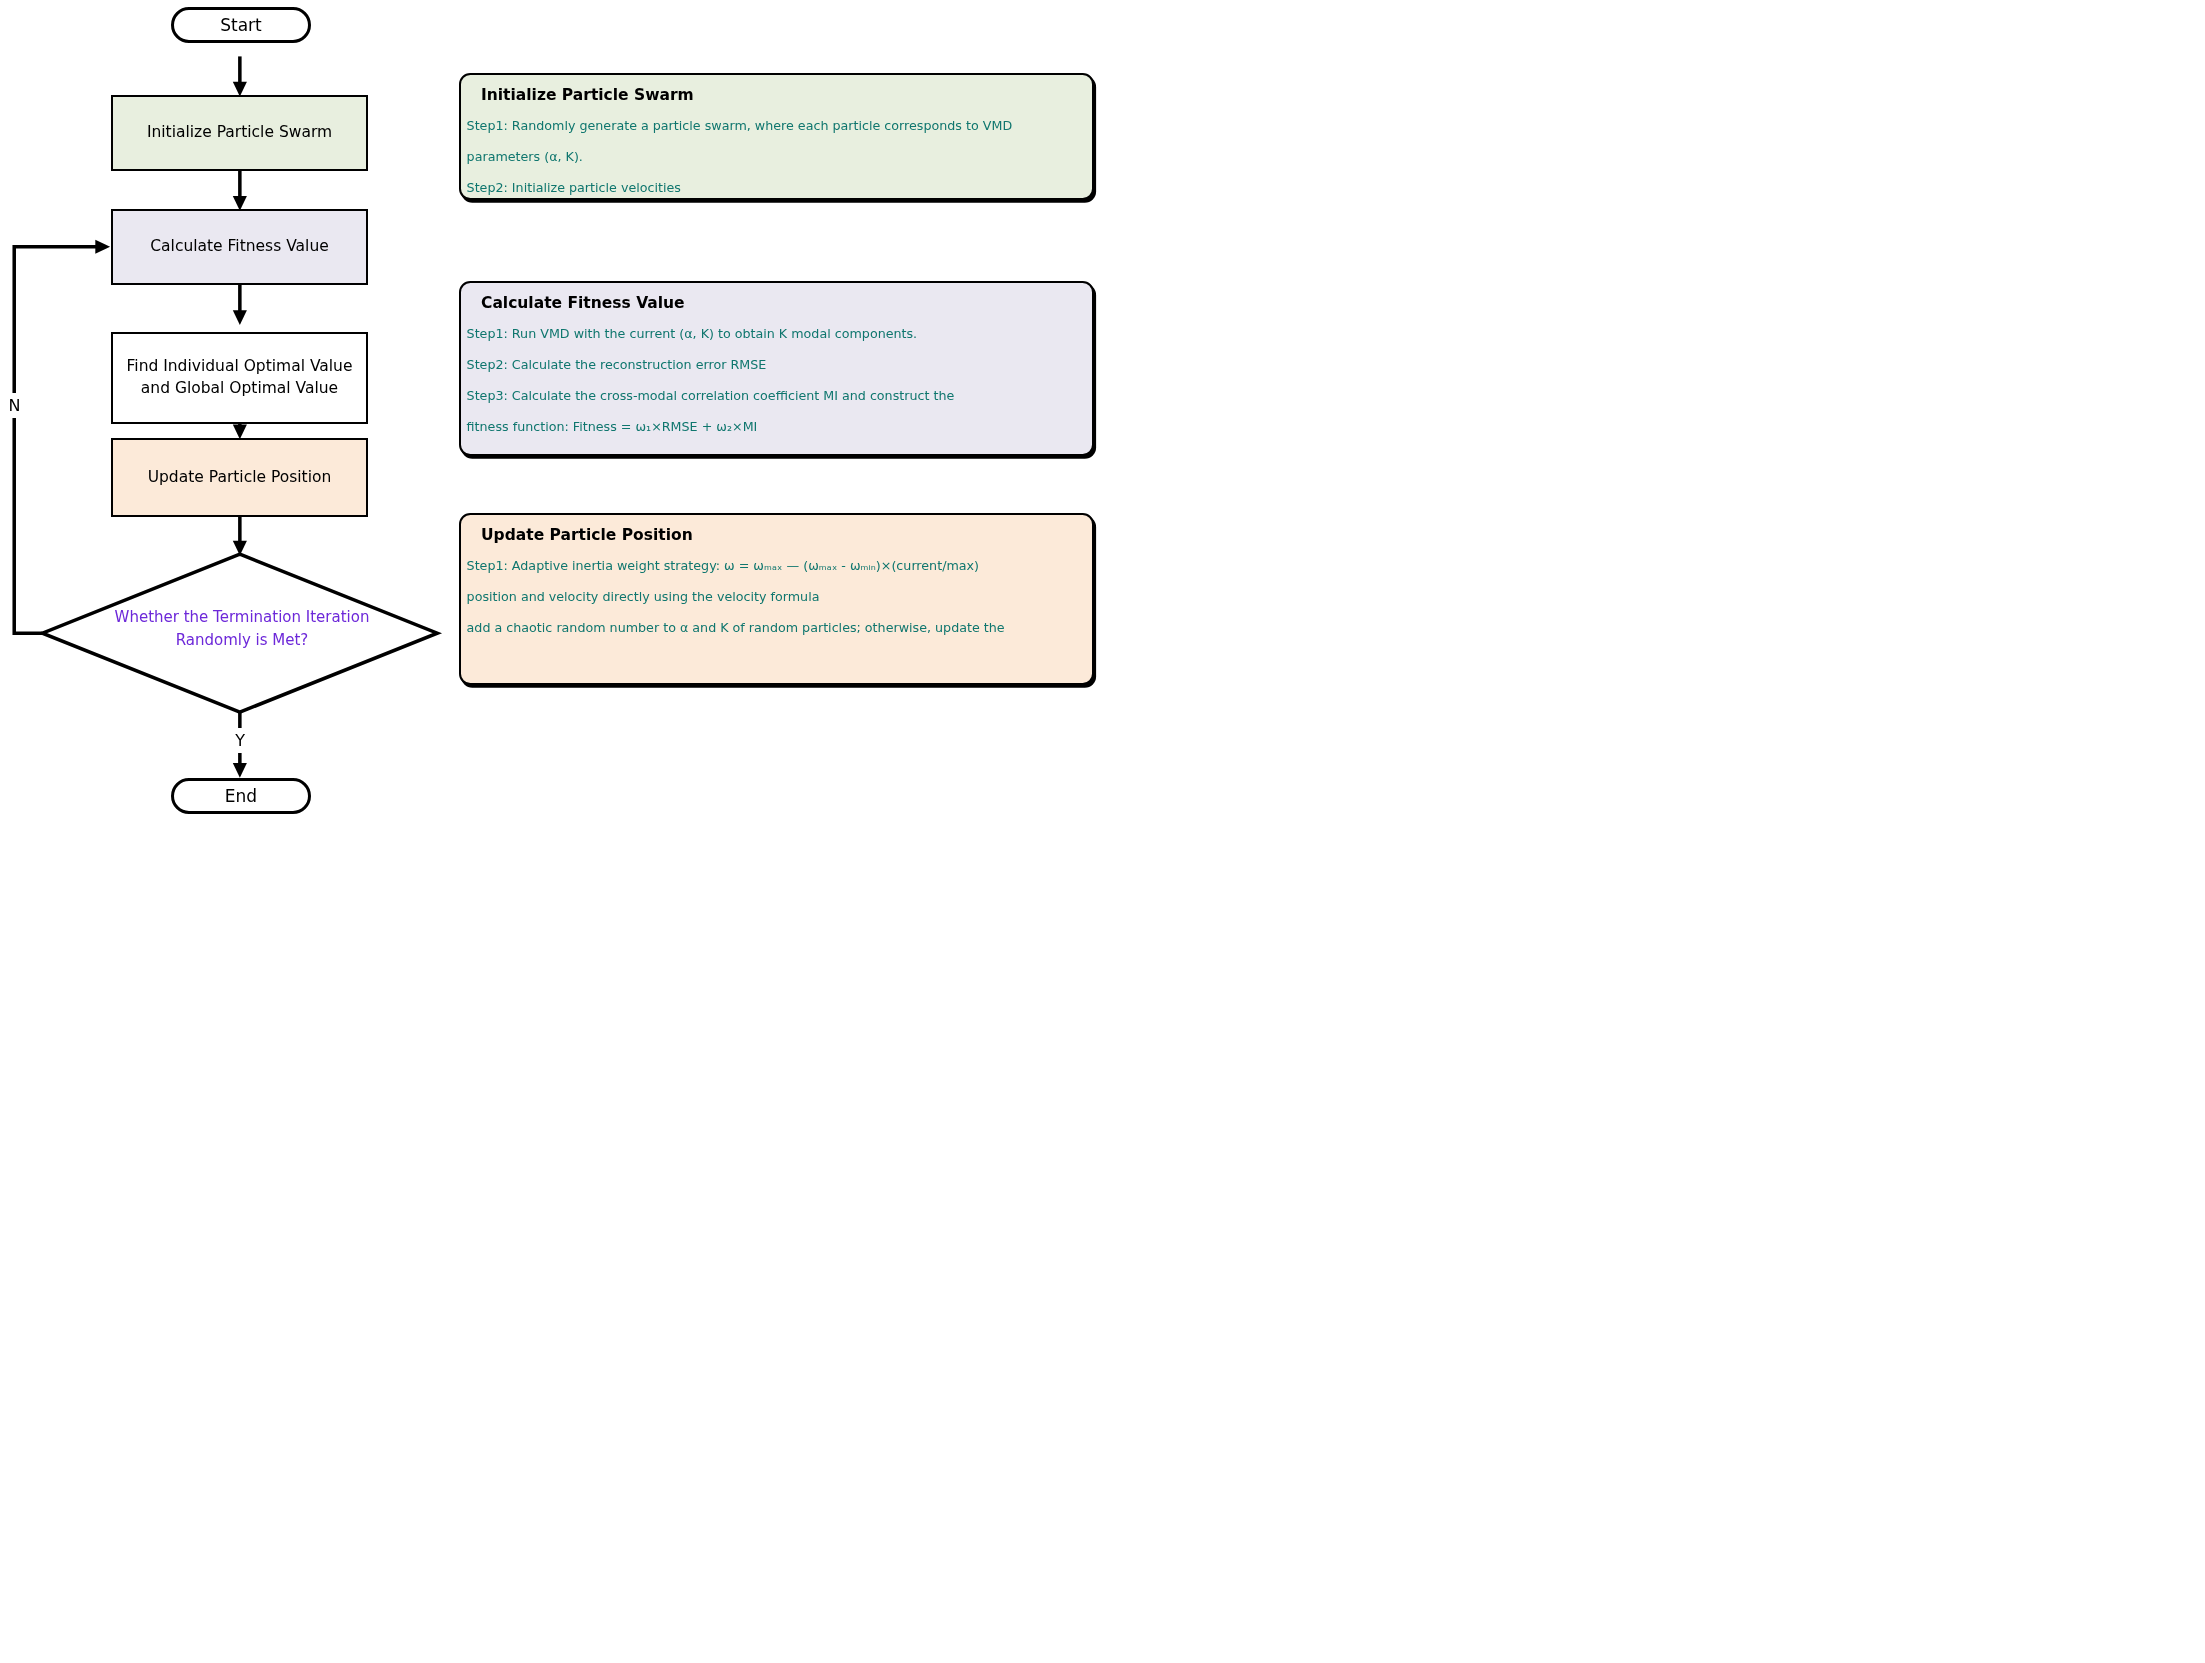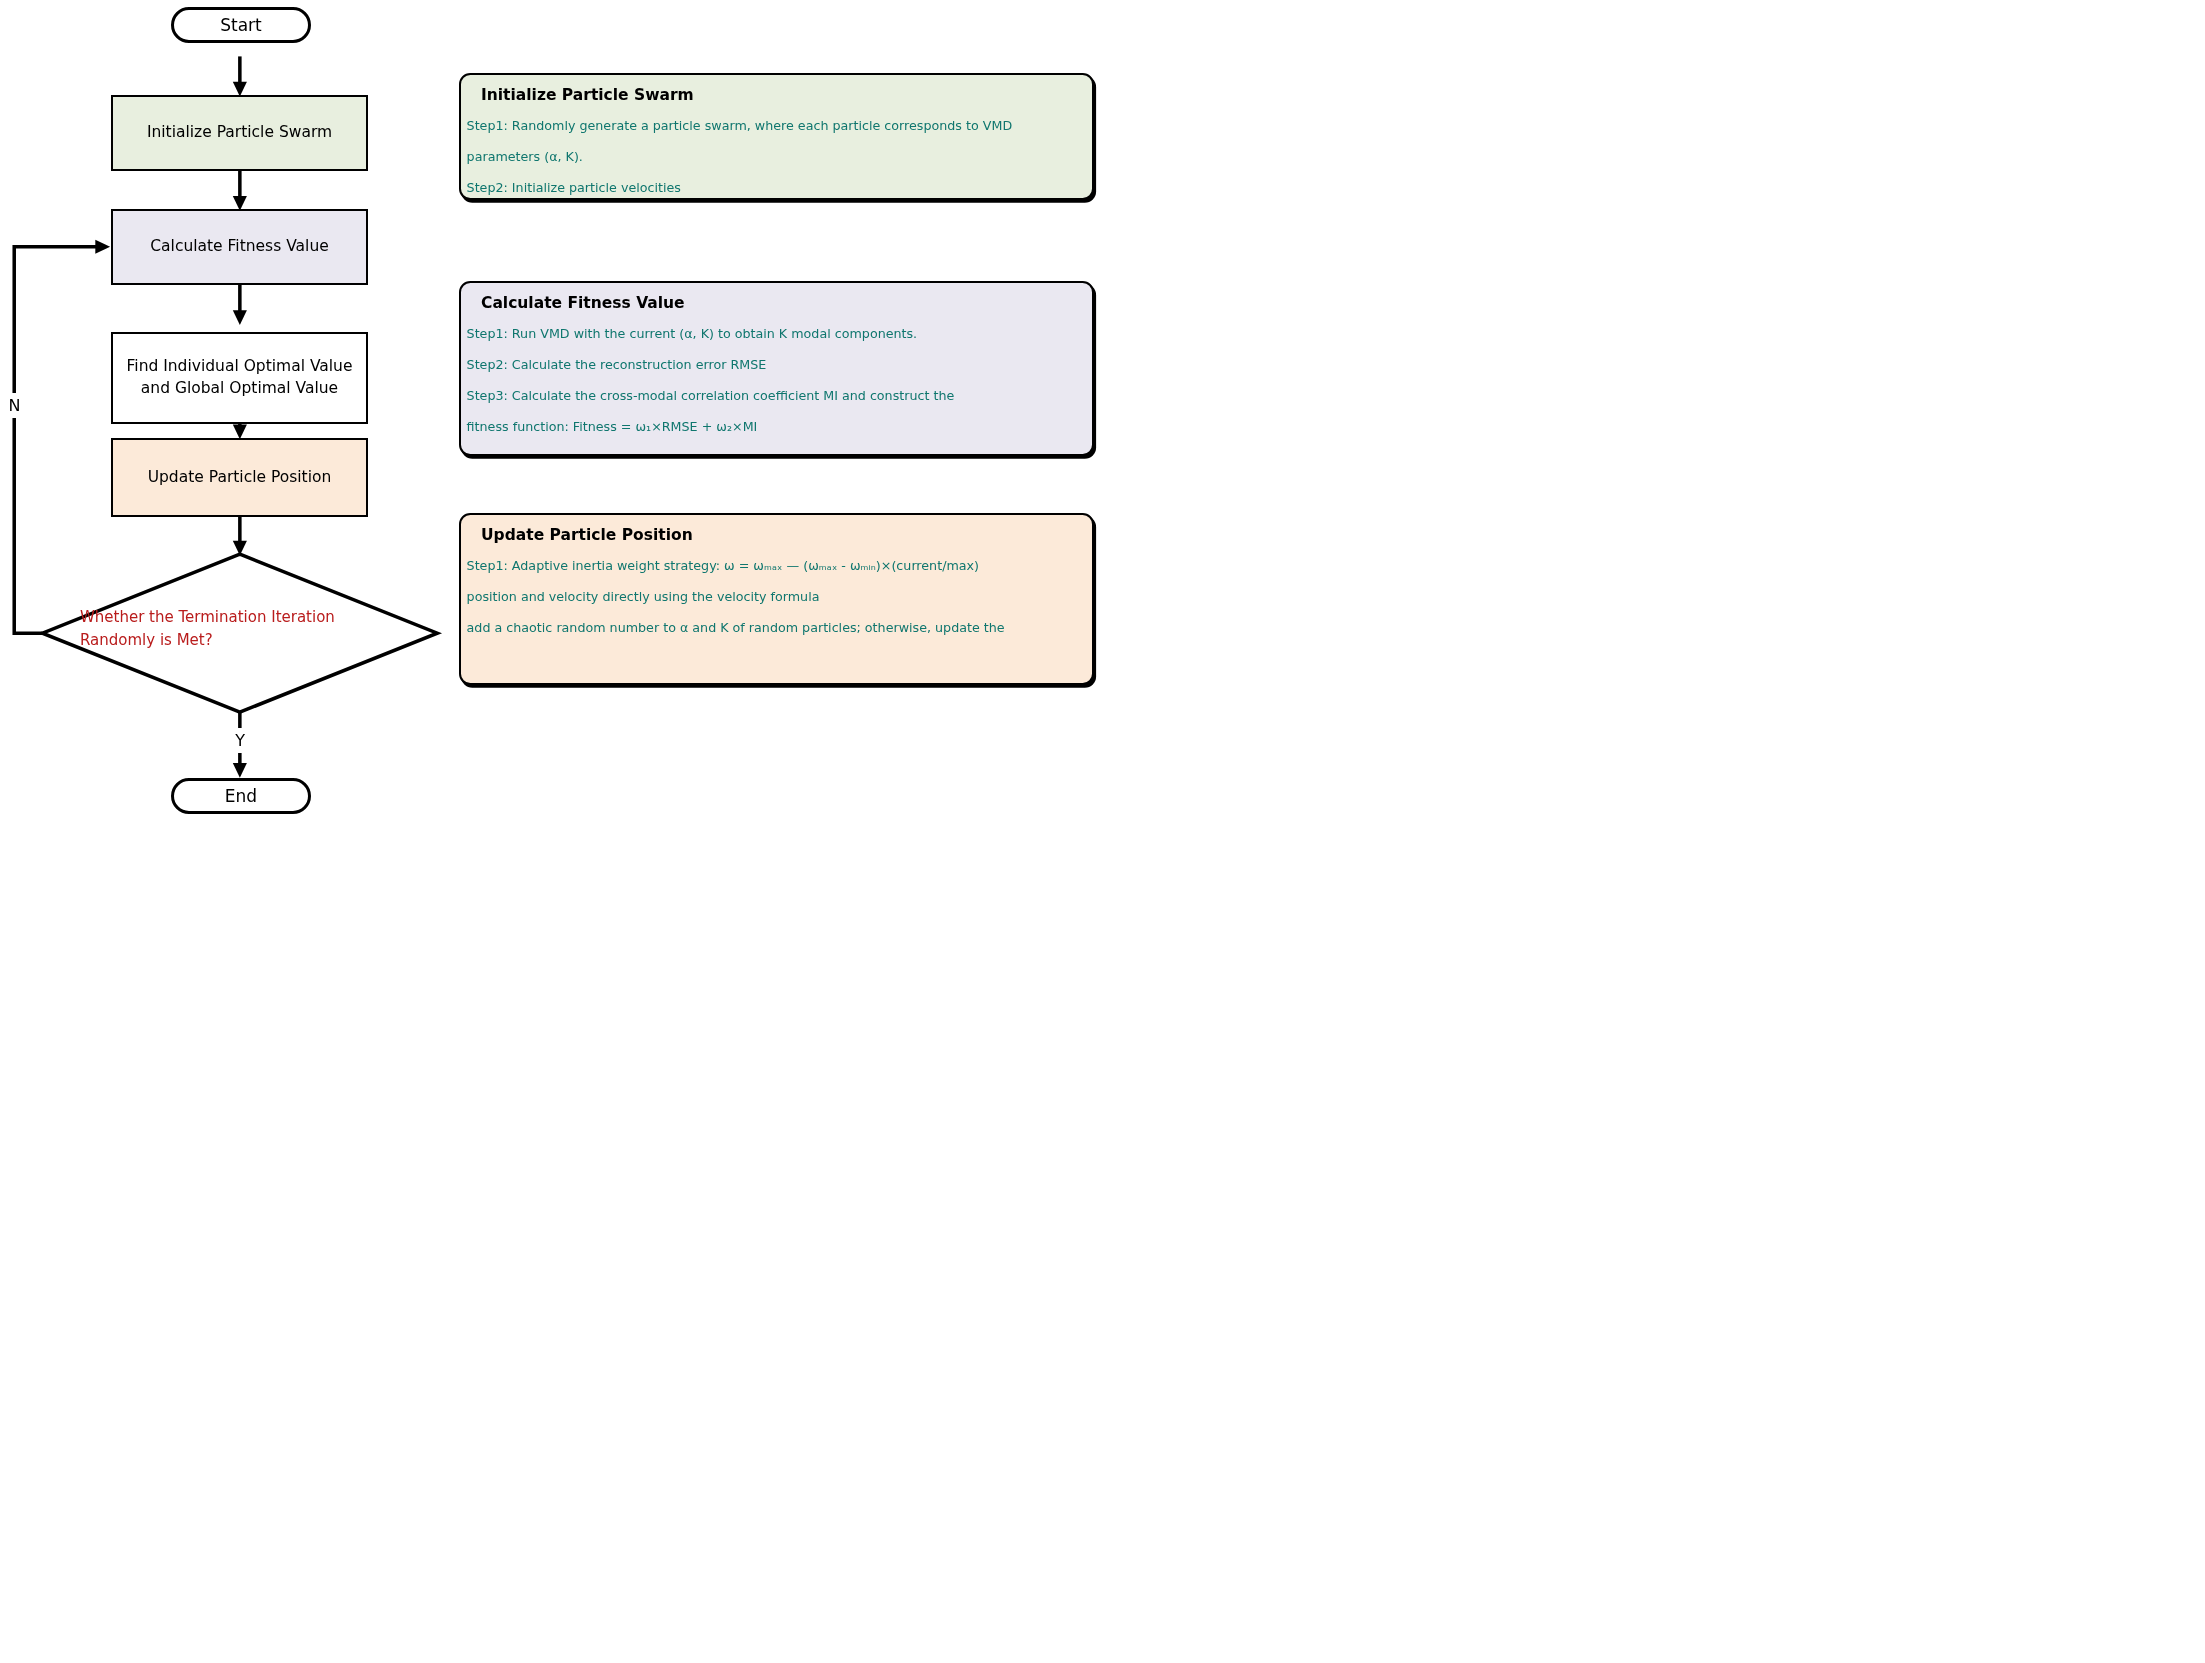--- a/index.html
+++ b/index.html
@@ -34,21 +34,21 @@
     box-sizing:border-box;
     padding:0 4.2px;
     line-height:1.4;
   }
   .box-initialize{top:95px;height:76px;background:#e8efdf;}
   .box-fitness{top:209px;height:76px;background:#eae8f1;}
   .box-optimal{top:324px;height:92px;background:#ffffff;margin-top:8px;}
   .box-update{top:438px;height:79px;background:#fcead9;}
   .decision-text{
     position:absolute;left:80px;top:606px;width:324px;
-    text-align:left;font-size:15px;line-height:23px;color:#b91c1c;
+    text-align:center;font-size:15px;line-height:23px;color:#6d28d9;
   }
   .edge-label{
     position:absolute;
     background:#ffffff;
     display:flex;align-items:center;justify-content:center;
     font-size:16px;color:#000;
   }
   .label-n{left:3.5px;top:393px;width:22px;height:25px;}
   .label-y{left:230px;top:728px;width:20.4px;height:25px;}
   .note{

